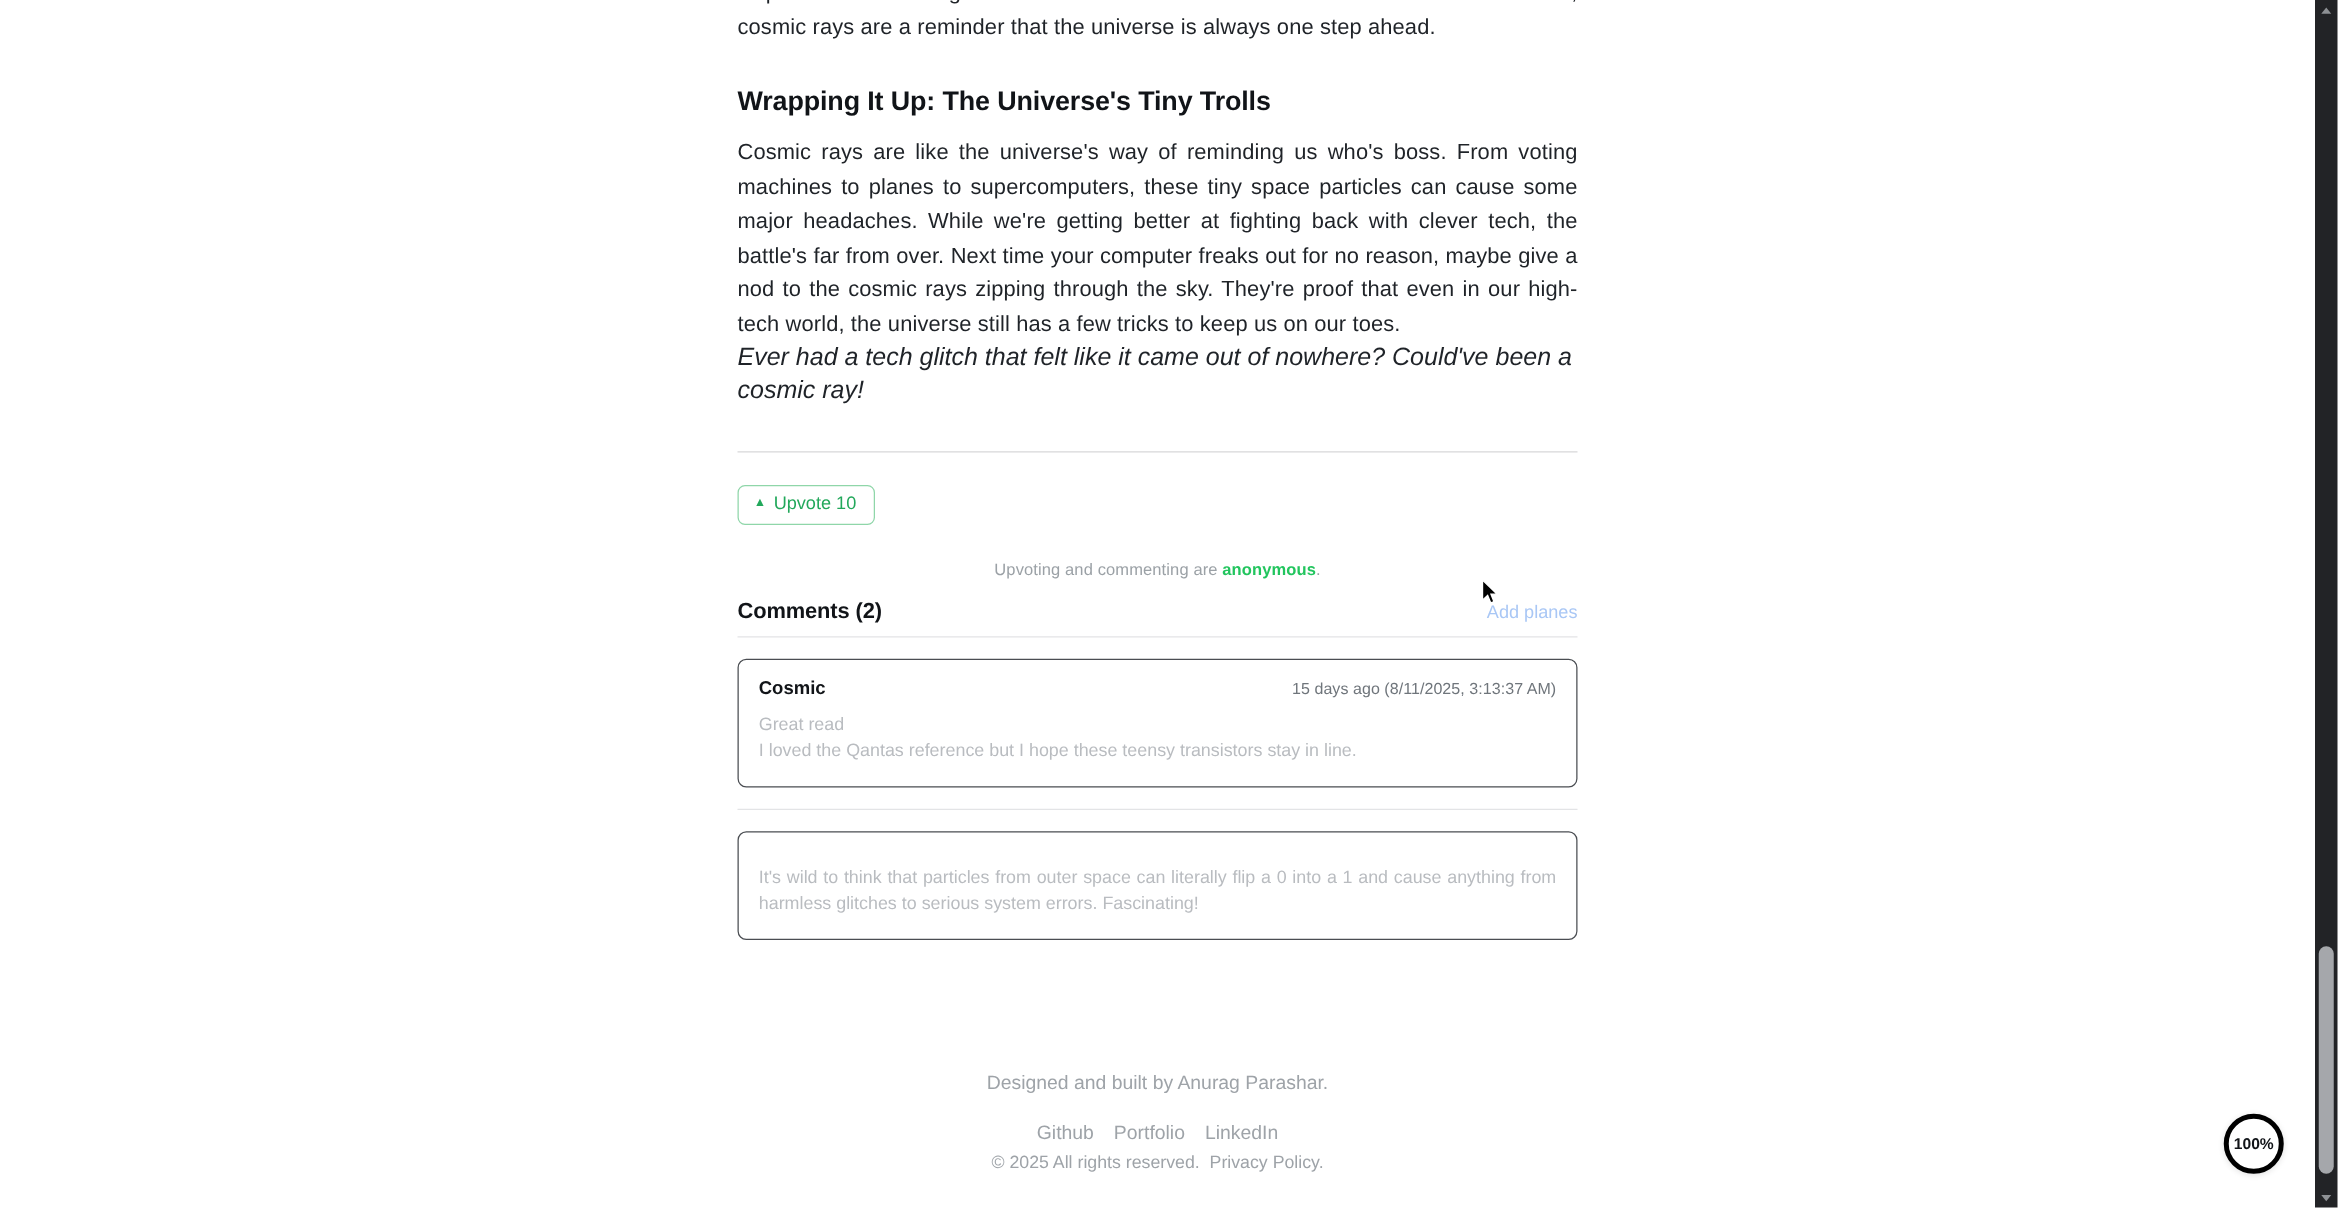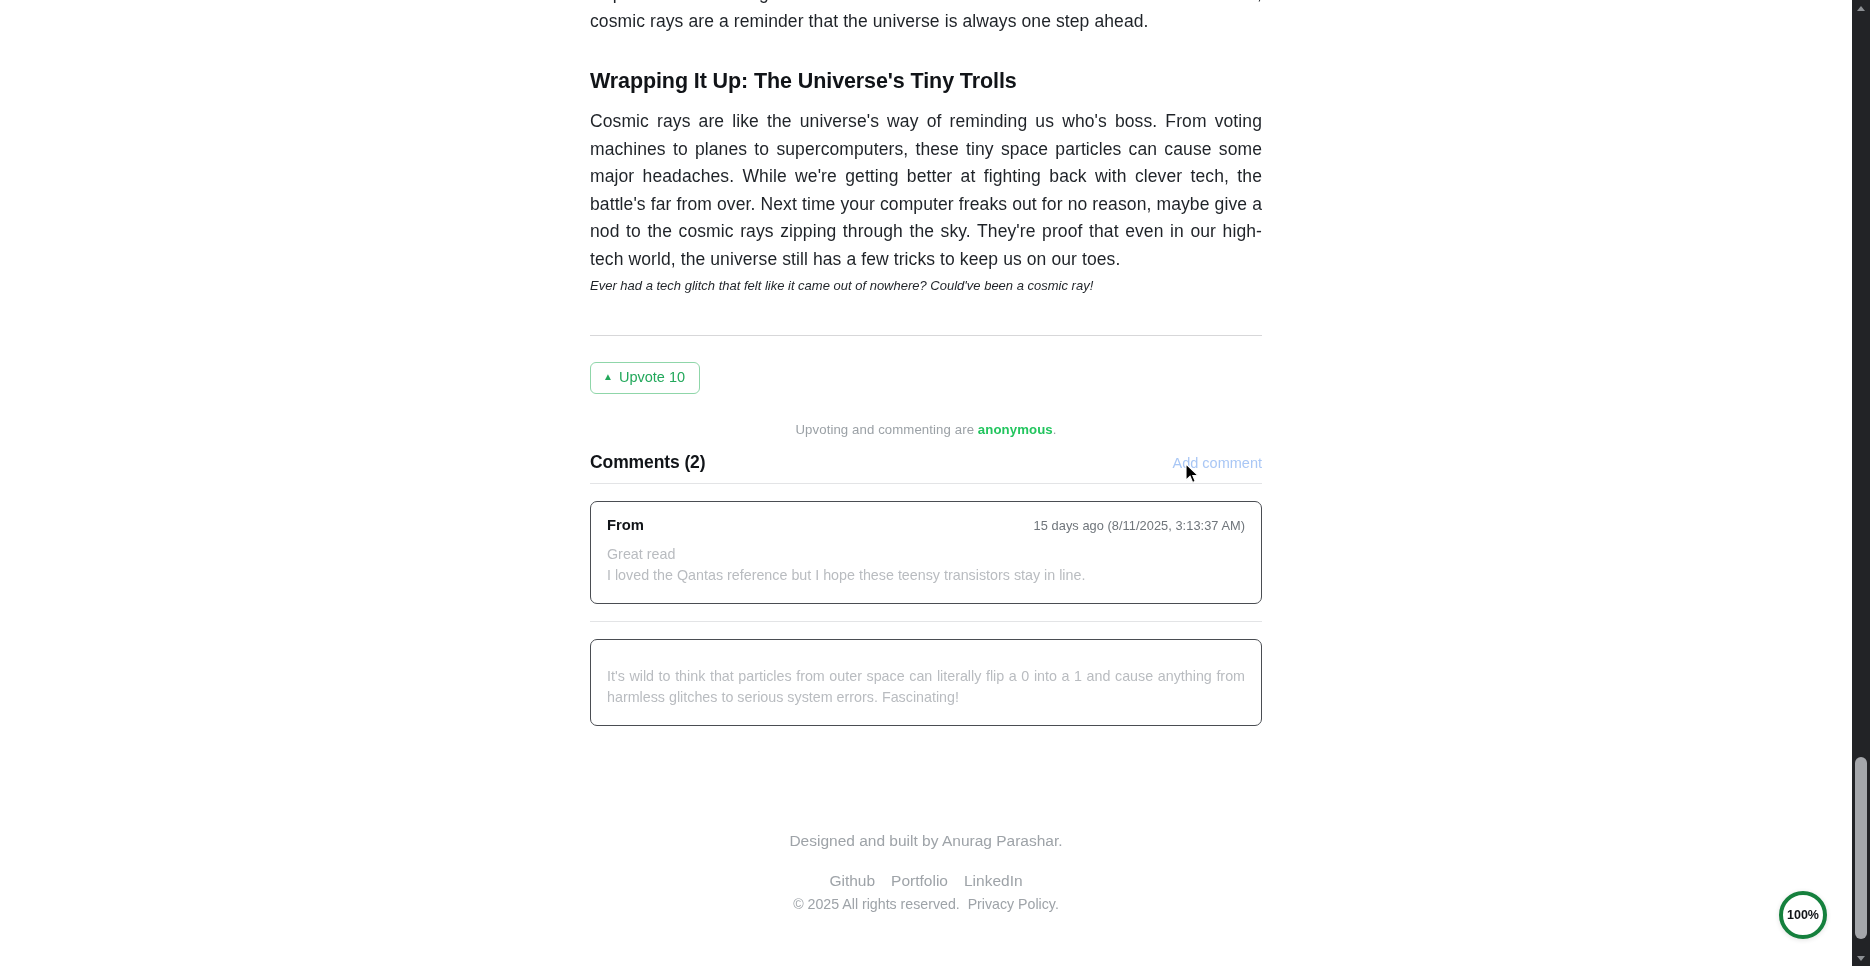--- a/index.html
+++ b/index.html
@@ -55,21 +55,21 @@
   h2.section-title {
     font-size: 21.5px;
     line-height: 28px;
     font-weight: bold;
     color: #111418;
     margin: 32px 0 13px 0;
     letter-spacing: -0.1px;
   }
   .italic-note {
     font-style: italic;
-    font-size: 13px;
+    font-size: 20px;
     line-height: 26px;
     color: #1f2328;
     margin: 0;
     display: block;
   }
 
   hr.rule {
     border: none;
     border-top: 1px solid #d7d7d9;
     margin: 36px 0 0 0;
@@ -208,21 +208,21 @@
   }
 
   
   .zoom-badge {
     position: absolute;
     right: 43px;
     bottom: 27px;
     width: 48px;
     height: 48px;
     border-radius: 50%;
-    border: 4px solid #15803d;
+    border: 4px solid #000000;
     background: #ffffff;
     display: flex;
     align-items: center;
     justify-content: center;
     font-size: 12.5px;
     font-weight: bold;
     color: #111418;
     box-shadow: 0 1px 5px rgba(0,0,0,0.12);
   }
 
@@ -296,27 +296,27 @@
           <span>Upvote 10</span>
         </button>
       </div>
 
       <div class="anon-note">
         <span>Upvoting and commenting are </span><span class="anon-strong">anonymous</span><span>.</span>
       </div>
 
       <div class="comments-head">
         <span class="comments-title">Comments (2)</span>
-        <a class="add-comment-link">Add comment</a>
+        <a class="add-comment-link">Add planes</a>
       </div>
       <hr class="comments-divider">
 
       <div class="comment-card">
         <div class="comment-top">
-          <span class="comment-author">From</span>
+          <span class="comment-author">Cosmic</span>
           <span class="comment-time">15 days ago (8/11/2025, 3:13:37 AM)</span>
         </div>
         <div class="comment-body">
           <p>Great read</p>
           <p>I loved the Qantas reference but I hope these teensy transistors stay in line.</p>
         </div>
       </div>
 
       <hr class="comments-divider" style="margin-top:17px;">
 

